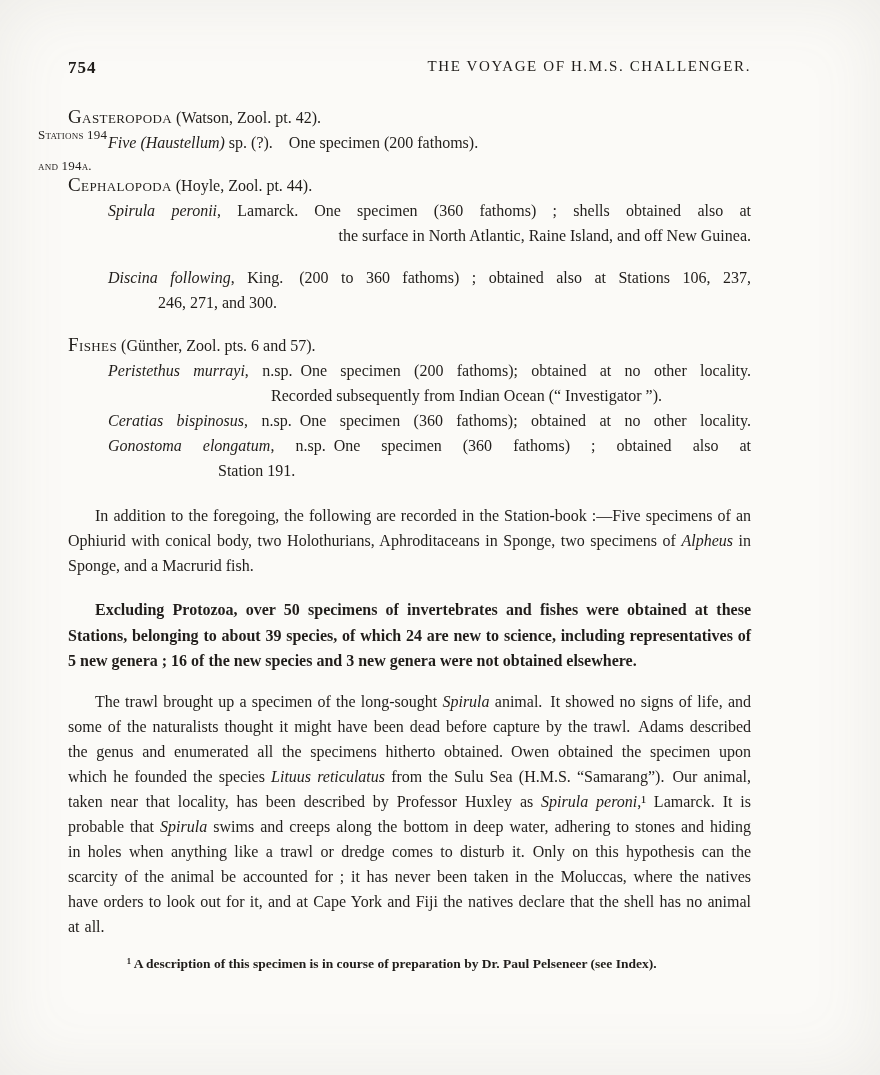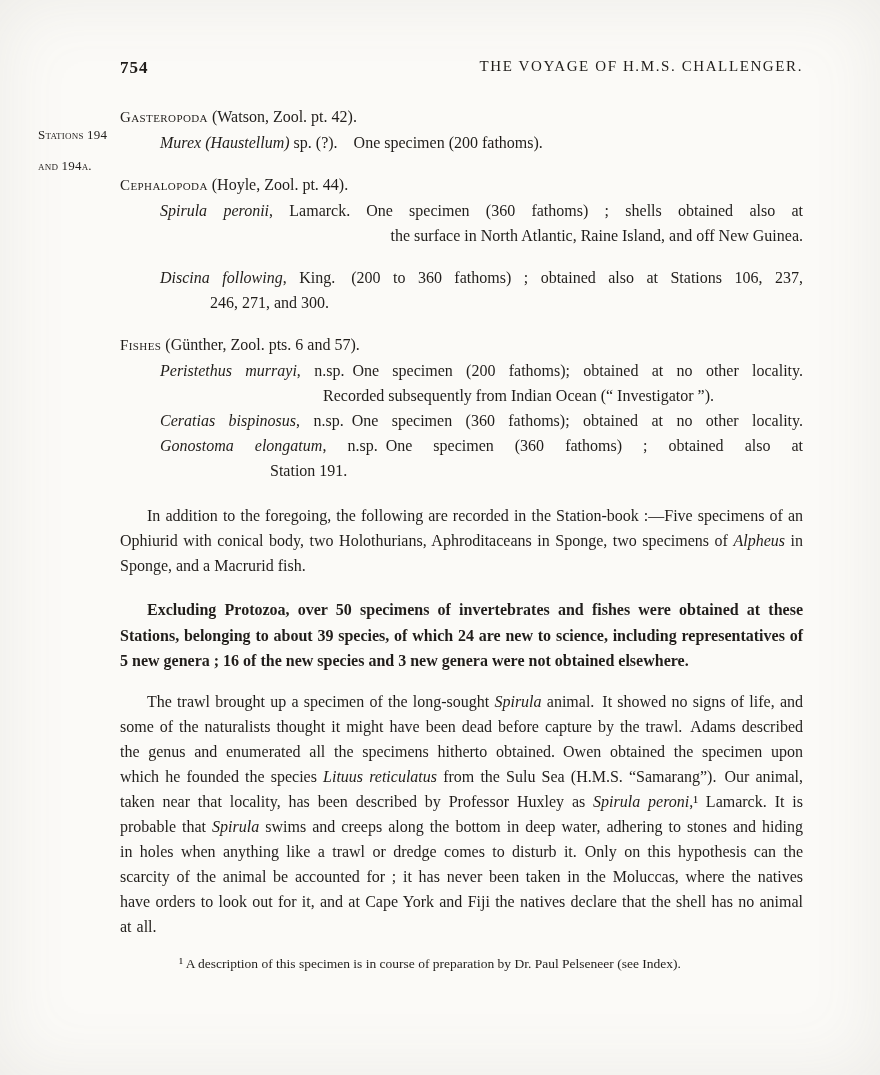--- a/index.html
+++ b/index.html
@@ -7,74 +7,74 @@
   body {
     width: 880px; height: 1075px;
     background: #fbfaf7;
     font-family: "Liberation Serif", "DejaVu Serif", serif;
     color: #201d1a;
     overflow: hidden;
   }
   .page {
     position: relative;
     width: 880px; height: 1075px;
-    padding: 58px 40px 0 120px;
+    padding: 58px 40px 0 68px;
     box-shadow: inset 0 0 70px rgba(110,105,95,0.10);
   }
   .header { position: relative; width: 683px; height: 20px; }
   .pagenum {
     position: absolute; left: 0; top: 0;
     font-size: 17px; font-weight: 600; letter-spacing: 1px;
   }
   .running-title {
     display: block; text-align: right;
     font-size: 15px; letter-spacing: 1.6px;
   }
   .margin-note {
     position: absolute; left: 38px; top: 111px;
     font-variant: small-caps; font-size: 13px; line-height: 15px;
     letter-spacing: 0.2px; width: 115px;
   }
   .mn-line { display: block; margin-top: 16px; }
   .content { width: 683px; margin-top: 26px; font-size: 16px; line-height: 25px; }
   .section { margin-bottom: 17px; }
   .section.last { margin-bottom: 20px; }
-  .heading .sc { font-variant: small-caps; font-size: 15px; letter-spacing: 0.4px; }
+  .heading .sc { font-variant: small-caps; font-size: 19px; letter-spacing: 0.4px; }
   .l-first { margin-left: 40px; }
   .stretch { text-align: justify; text-align-last: justify; }
   .cont-ceph  { margin-left: 173px; text-align: right; }
   .cont-brach { margin-left: 90px; }
   .cont-fish1 { margin-left: 203px; }
   .cont-fish3 { margin-left: 150px; }
   .it { font-style: italic; }
   .para { text-align: justify; text-indent: 27px; margin-top: 14px; }
   .para-bold { font-weight: bold; margin-top: 19px; line-height: 25.5px; }
   .para-trawl { margin-top: 15px; word-spacing: 1px; }
-  .footnote { margin-top: 16px; margin-left: 59px; font-size: 13.5px; line-height: 18px; }
+  .footnote { margin-top: 16px; margin-left: 59px; font-size: 13.5px; line-height: 18px; font-weight: bold; }
 </style>
 </head>
 <body>
 
 <div class="page">
 
   <div class="header">
     <span class="pagenum">754</span>
     <span class="running-title">THE VOYAGE OF H.M.S. CHALLENGER.</span>
   </div>
 
   <div class="margin-note">
     <span class="mn-line">Stations 194</span>
     <span class="mn-line">and 194a.</span>
   </div>
 
   <div class="content">
 
     <div class="section">
       <div class="heading"><span class="sc">Gasteropoda</span><span> (Watson, Zool. pt. 42).</span></div>
-      <div class="entry-line l-first"><span class="it">Murex (Haustellum)</span><span> sp. (?). One specimen (200 fathoms).</span></div>
+      <div class="entry-line l-first"><span class="it">Five (Haustellum)</span><span> sp. (?). One specimen (200 fathoms).</span></div>
     </div>
 
     <div class="section">
       <div class="heading"><span class="sc">Cephalopoda</span><span> (Hoyle, Zool. pt. 44).</span></div>
       <div class="entry-line l-first stretch"><span class="it">Spirula peronii</span><span>, Lamarck. One specimen (360 fathoms) ; shells obtained also at</span></div>
       <div class="entry-line cont-ceph"><span>the surface in North Atlantic, Raine Island, and off New Guinea.</span></div>
     </div>
 
     <div class="section">
       <div class="entry-line l-first stretch"><span class="it">Discina following</span><span>, King. (200 to 360 fathoms) ; obtained also at Stations 106, 237,</span></div>

